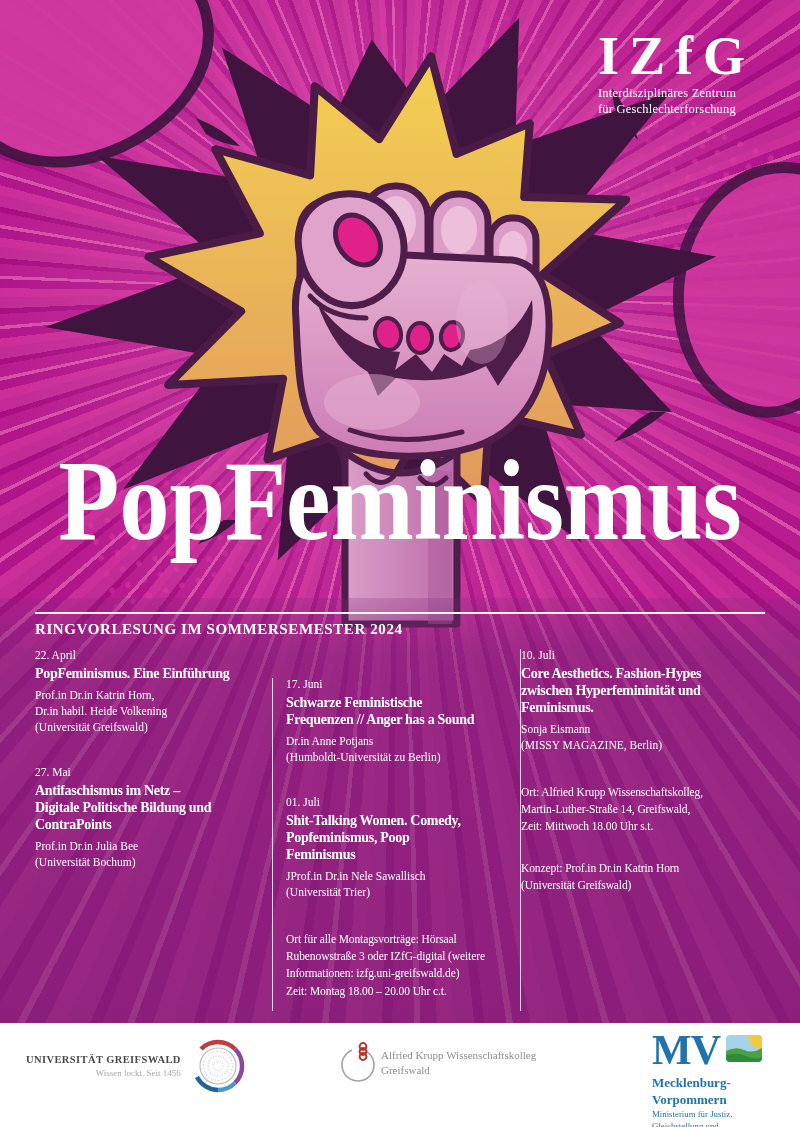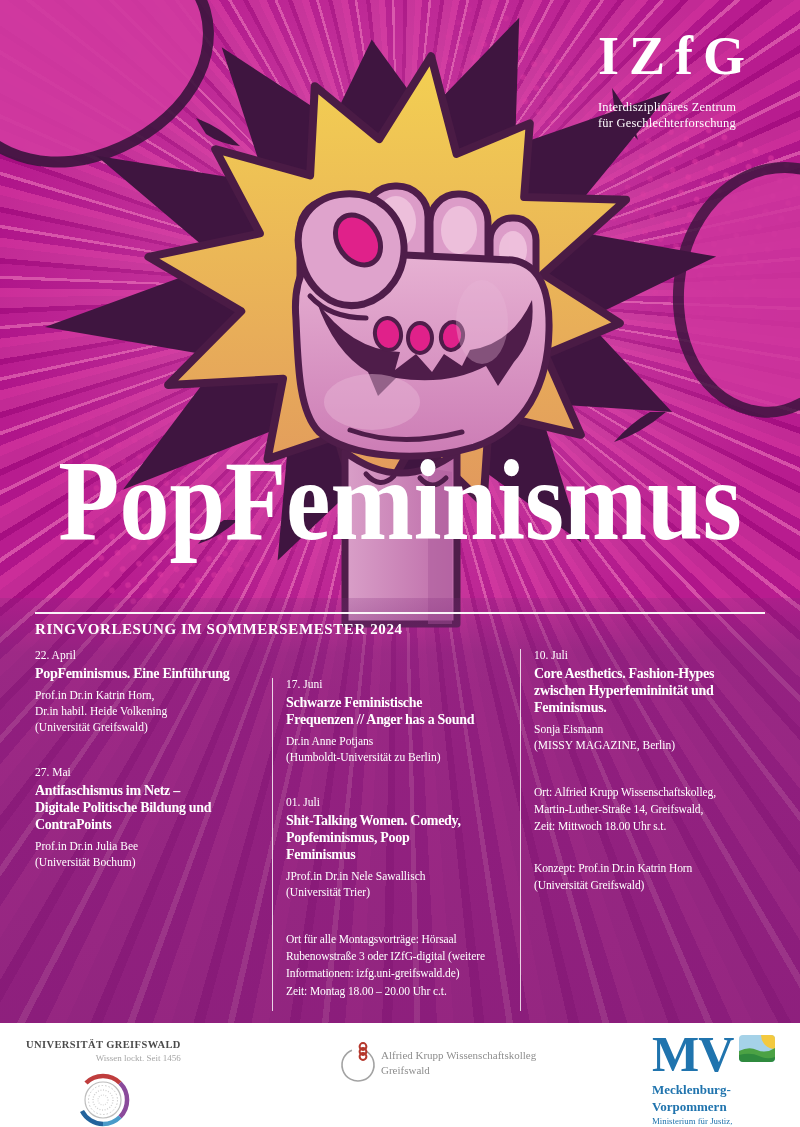--- a/index.html
+++ b/index.html
@@ -38,56 +38,56 @@
 
   .splash-svg{position:absolute;left:0;top:0;}
 
   
   .section-overlay{position:absolute;left:0;top:598px;width:800px;height:425px;
     background:linear-gradient(180deg, rgba(126,40,122,.22) 0%, rgba(120,38,118,.55) 13%, rgba(116,34,114,.62) 100%);}
 
   
   .izfg{position:absolute;left:598px;top:34px;width:180px;color:#fff;}
   .izfg-acronym{font-size:54px;font-weight:bold;letter-spacing:10px;line-height:.82;}
-  .izfg-sub{margin-top:22px;font-size:12.5px;letter-spacing:.2px;line-height:1.22;}
+  .izfg-sub{margin-top:8px;font-size:12.5px;letter-spacing:.2px;line-height:1.22;}
 
   
   .hero-title{position:absolute;left:25px;top:444px;width:750px;text-align:center;
     color:#fff;font-size:100px;font-weight:bold;line-height:1;letter-spacing:0;
     transform:scale(1,1.14);transform-origin:top center;white-space:nowrap;}
 
   
   .rule{position:absolute;left:35px;right:35px;top:612px;height:2px;background:rgba(255,255,255,.95);}
   .series-heading{position:absolute;left:35px;top:621px;color:#fff;
     font-size:15px;font-weight:bold;letter-spacing:.6px;}
   .cols{position:absolute;left:35px;top:649px;width:730px;height:362px;display:grid;
     grid-template-columns:237px 248px 245px;color:#fff;}
   .col{overflow:hidden;}
   .col-1{padding-right:14px;}
   .col-2{border-left:1px solid rgba(255,255,255,.8);padding-left:13px;padding-right:14px;margin-top:29px;}
-  .col-3{border-left:1px solid rgba(255,255,255,.8);padding-left:13px;}
+  .col-3{border-left:1px solid rgba(255,255,255,.8);}
   .entry{margin-bottom:30px;}
   .entry-date{font-size:11.5px;margin-bottom:4px;}
   .entry-title{font-size:14px;font-weight:bold;line-height:1.22;letter-spacing:-.3px;
     margin-bottom:6px;white-space:pre-line;}
   .entry-speakers{font-size:11.5px;line-height:1.38;white-space:pre-line;}
   .note{font-size:11.5px;line-height:1.5;letter-spacing:-.1px;white-space:pre-line;}
   .note + .note{margin-top:24px;}
 
   
   .footer{position:absolute;left:0;top:1023px;width:800px;height:104px;background:#fff;}
-  .uni-block{position:absolute;left:26px;top:16px;display:flex;align-items:center;gap:10px;flex-direction:column;}
+  .uni-block{position:absolute;left:26px;top:16px;display:flex;align-items:center;gap:10px;}
   .uni-text{text-align:right;}
   .uni-name{font-size:10.5px;font-weight:bold;letter-spacing:.4px;color:#4a4a4a;}
   .uni-tagline{font-size:9px;color:#a6a6a6;margin-top:3px;}
   .krupp-block{position:absolute;left:336px;top:18px;display:flex;align-items:center;gap:1px;}
   .krupp-text{font-size:11px;color:#8e8e8e;line-height:1.4;white-space:pre-line;}
   .mv-block{position:absolute;left:652px;top:10px;width:130px;}
   .mv-top{display:flex;align-items:flex-start;}
-  .mv-abbr{font-size:50px;font-weight:bold;color:#2074ae;letter-spacing:-1px;line-height:.85;}
+  .mv-abbr{font-size:42px;font-weight:bold;color:#2074ae;letter-spacing:-1px;line-height:.85;}
   .mv-flag{margin-left:6px;margin-top:2px;}
   .mv-ministry-bold{font-size:13px;font-weight:bold;color:#2074ae;margin-top:5px;line-height:1.35;}
   .mv-ministry{font-size:8.8px;color:#2074ae;line-height:1.35;white-space:pre-line;}
 </style>
 </head>
 <body>
 
 <div class="poster">
 
   <div class="bg-rays"></div>

